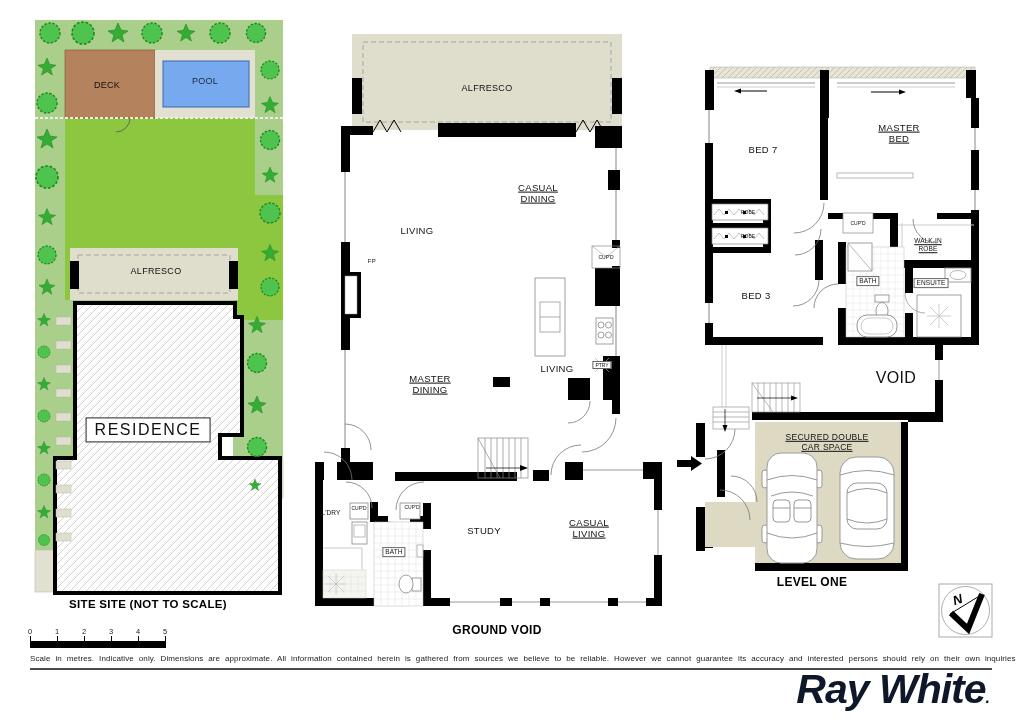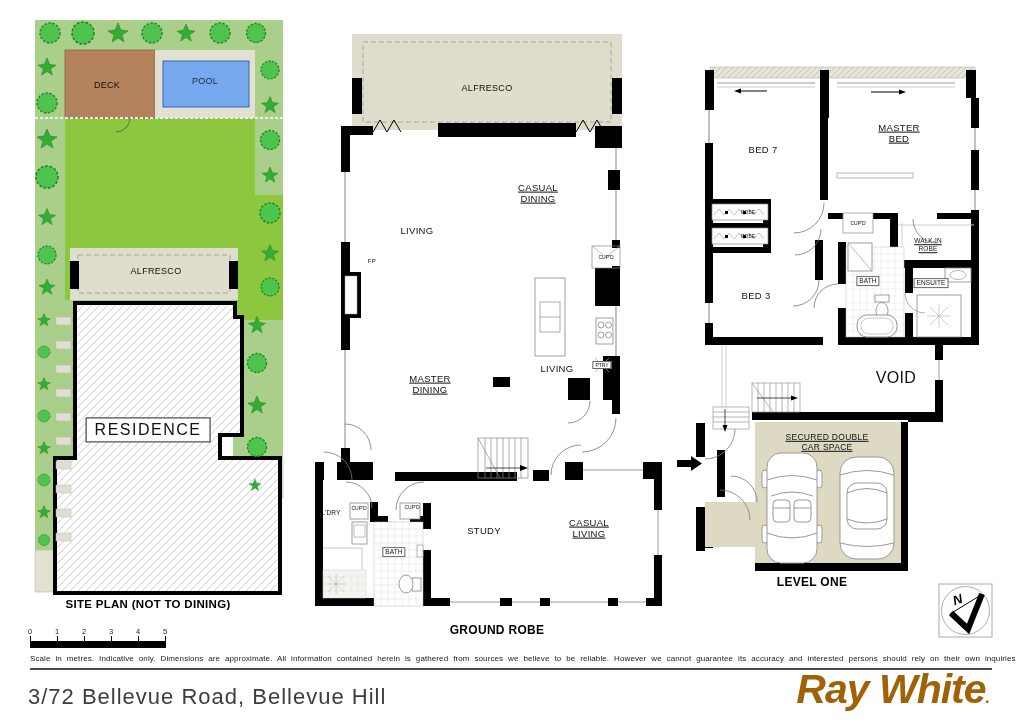--- a/index.html
+++ b/index.html
@@ -20,21 +20,21 @@
   .pool-lbl{color:#1b2742;}
   .scale-num{position:absolute;font-size:7.5px;color:#222;transform:translate(-50%,0);}
   .scale-tick{position:absolute;width:1px;height:5px;background:#000;}
   .scale-bar{position:absolute;left:30px;top:641px;width:136px;height:7px;background:#000;}
   .disclaimer{position:absolute;left:30px;top:654px;width:884px;font-size:8px;color:#222;
               word-spacing:2.6px;letter-spacing:.1px;white-space:nowrap;}
   .rule{position:absolute;left:30px;top:668px;width:962px;height:2px;background:#4a4a4a;}
   .address{position:absolute;left:28px;top:684px;font-size:22px;color:#3d3d3d;
            letter-spacing:1px;}
   .brand{position:absolute;right:34px;top:666px;font-size:41px;font-weight:bold;
-         font-style:italic;color:#a16207;letter-spacing:-1px;}
+         font-style:italic;color:#0f172a;letter-spacing:-1px;}
   .brand .dot{font-size:16px;letter-spacing:0;}
   .north-n{position:absolute;left:953px;top:592px;font-size:13px;font-weight:bold;
            font-style:italic;color:#000;transform:rotate(-18deg);}
 </style>
 </head>
 <body>
 
 <div class="stage">
 
   <svg style="left:30px;top:15px" width="260" height="600" viewBox="0 0 260 600">
@@ -441,37 +441,37 @@
     <g fill="#000">
       <rect x="22" y="405" width="14" height="7"></rect>
       <polygon points="36,401 47,408.5 36,416"></polygon>
     </g>
   </svg>
 
   <div class="lbl s9" style="left:107px;top:85px">DECK</div>
   <div class="lbl s9 pool-lbl" style="left:205px;top:81px">POOL</div>
   <div class="lbl s9" style="left:156px;top:271px">ALFRESCO</div>
   <div class="lbl residence-lbl" style="left:148px;top:430px">RESIDENCE</div>
-  <div class="lbl plan-title" style="left:148px;top:605px;font-size:11.5px">SITE PLAN (NOT TO DINING)</div>
+  <div class="lbl plan-title" style="left:148px;top:605px;font-size:11.5px">SITE SITE (NOT TO SCALE)</div>
 
   <div class="lbl s9" style="left:487px;top:88px">ALFRESCO</div>
   <div class="lbl" style="left:417px;top:231px">LIVING</div>
   <div class="lbl wrap" style="left:538px;top:193px;width:58px">CASUAL DINING</div>
   <div class="lbl" style="left:372px;top:262px;font-size:6px">FP</div>
   <div class="lbl s5" style="left:606px;top:257px">CUP'D</div>
   <div class="lbl wrap" style="left:430px;top:384px;width:58px">MASTER DINING</div>
   <div class="lbl" style="left:557px;top:369px">LIVING</div>
   <div class="lbl s5 boxed" style="left:602px;top:365px">PTRY</div>
   <div class="lbl s65" style="left:331px;top:513px">L'DRY</div>
   <div class="lbl s5" style="left:359px;top:508px">CUP'D</div>
   <div class="lbl s5" style="left:412px;top:507px">CUP'D</div>
   <div class="lbl s65 boxed" style="left:394px;top:552px">BATH</div>
   <div class="lbl" style="left:484px;top:531px">STUDY</div>
   <div class="lbl wrap" style="left:589px;top:528px;width:56px">CASUAL LIVING</div>
-  <div class="lbl plan-title" style="left:497px;top:630px">GROUND ROBE</div>
+  <div class="lbl plan-title" style="left:497px;top:630px">GROUND VOID</div>
 
   <div class="lbl" style="left:763px;top:150px">BED 7</div>
   <div class="lbl wrap" style="left:899px;top:133px;width:60px">MASTER BED</div>
   <div class="lbl s5" style="left:748px;top:212px">ROBE</div>
   <div class="lbl s5" style="left:748px;top:236px">ROBE</div>
   <div class="lbl s5" style="left:858px;top:223px">CUP'D</div>
   <div class="lbl s65 wrap" style="left:928px;top:245px;width:48px">WALK-IN ROBE</div>
   <div class="lbl" style="left:756px;top:296px">BED 3</div>
   <div class="lbl s65 boxed" style="left:868px;top:281px">BATH</div>
   <div class="lbl s65 boxed" style="left:931px;top:283px">ENSUITE</div>
@@ -490,21 +490,20 @@
       <div class="scale-tick" style="left:57px;top:636px"></div>
     <div class="scale-tick" style="left:84px;top:636px"></div>
       <div class="scale-tick" style="left:111px;top:636px"></div>
     <div class="scale-tick" style="left:138px;top:636px"></div>
       <div class="scale-tick" style="left:165px;top:636px"></div>
     <div class="scale-bar"></div>
   </div>
 
   <div class="disclaimer">Scale in metres. Indicative only. Dimensions are approximate. All information contained herein is gathered from sources we believe to be reliable. However we cannot guarantee its accuracy and interested persons should rely on their own inquiries</div>
   <div class="rule"></div>
-  <div class="address">3/72 Bellevue Road, Bellevue Hill</div>
   <div class="brand"><span>Ray White</span><span class="dot">.</span></div>
 
   <svg style="left:938px;top:583px" width="56" height="58" viewBox="0 0 56 58">
     <rect x="1" y="1" width="53" height="53" fill="#fff" stroke="#aaa" stroke-width="1"></rect>
     <circle cx="27.5" cy="27.5" r="24" fill="none" stroke="#999" stroke-width="0.8"></circle>
     <path d="M13,30 L30,46 L44,11" fill="none" stroke="#000" stroke-width="6" stroke-linecap="butt"></path>
     <line x1="12" y1="31" x2="43" y2="12" stroke="#000" stroke-width="1"></line>
   </svg>
   <div class="north-n">N</div>
 

